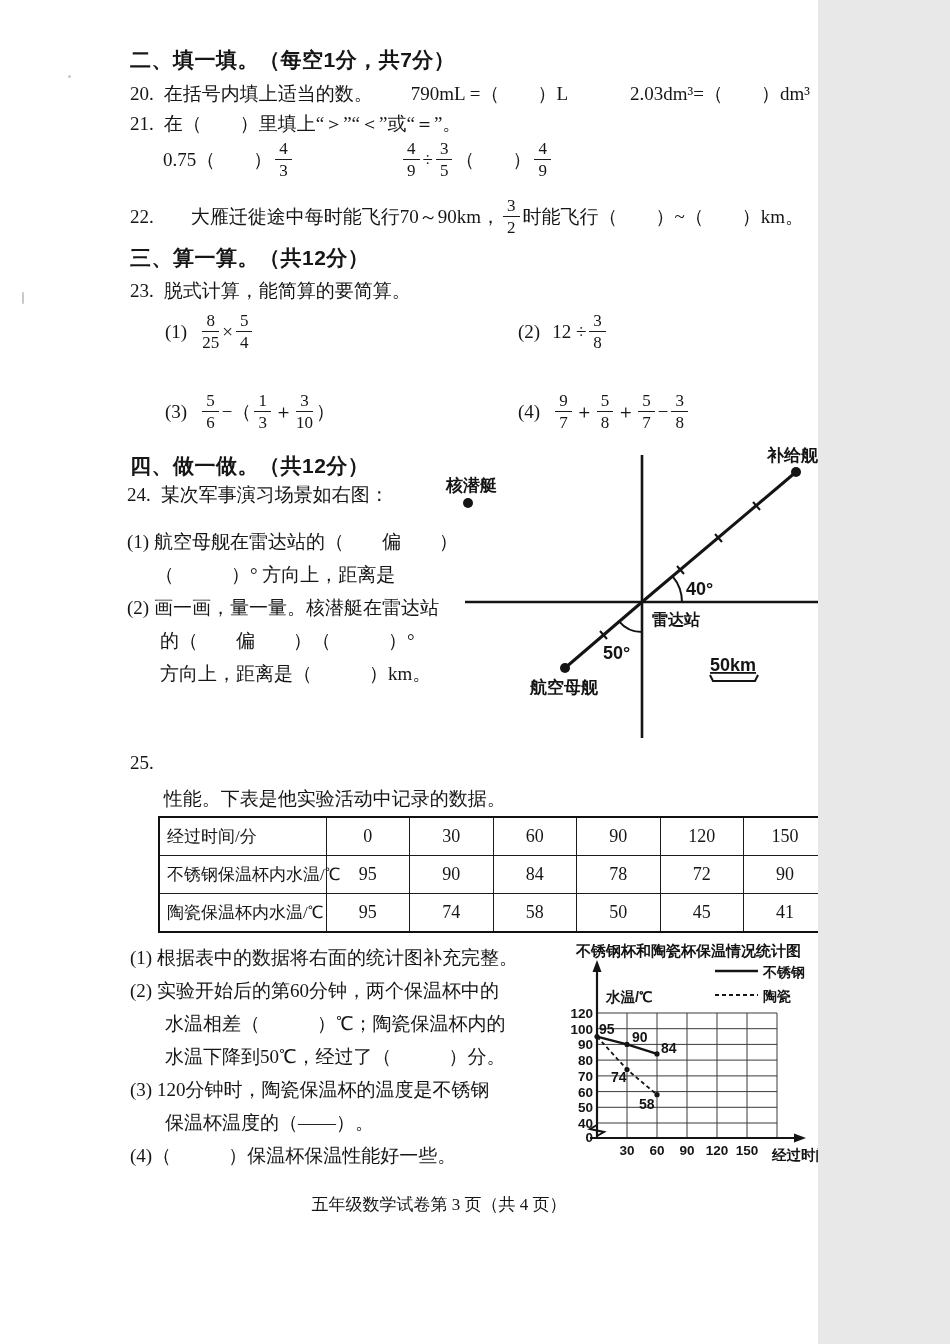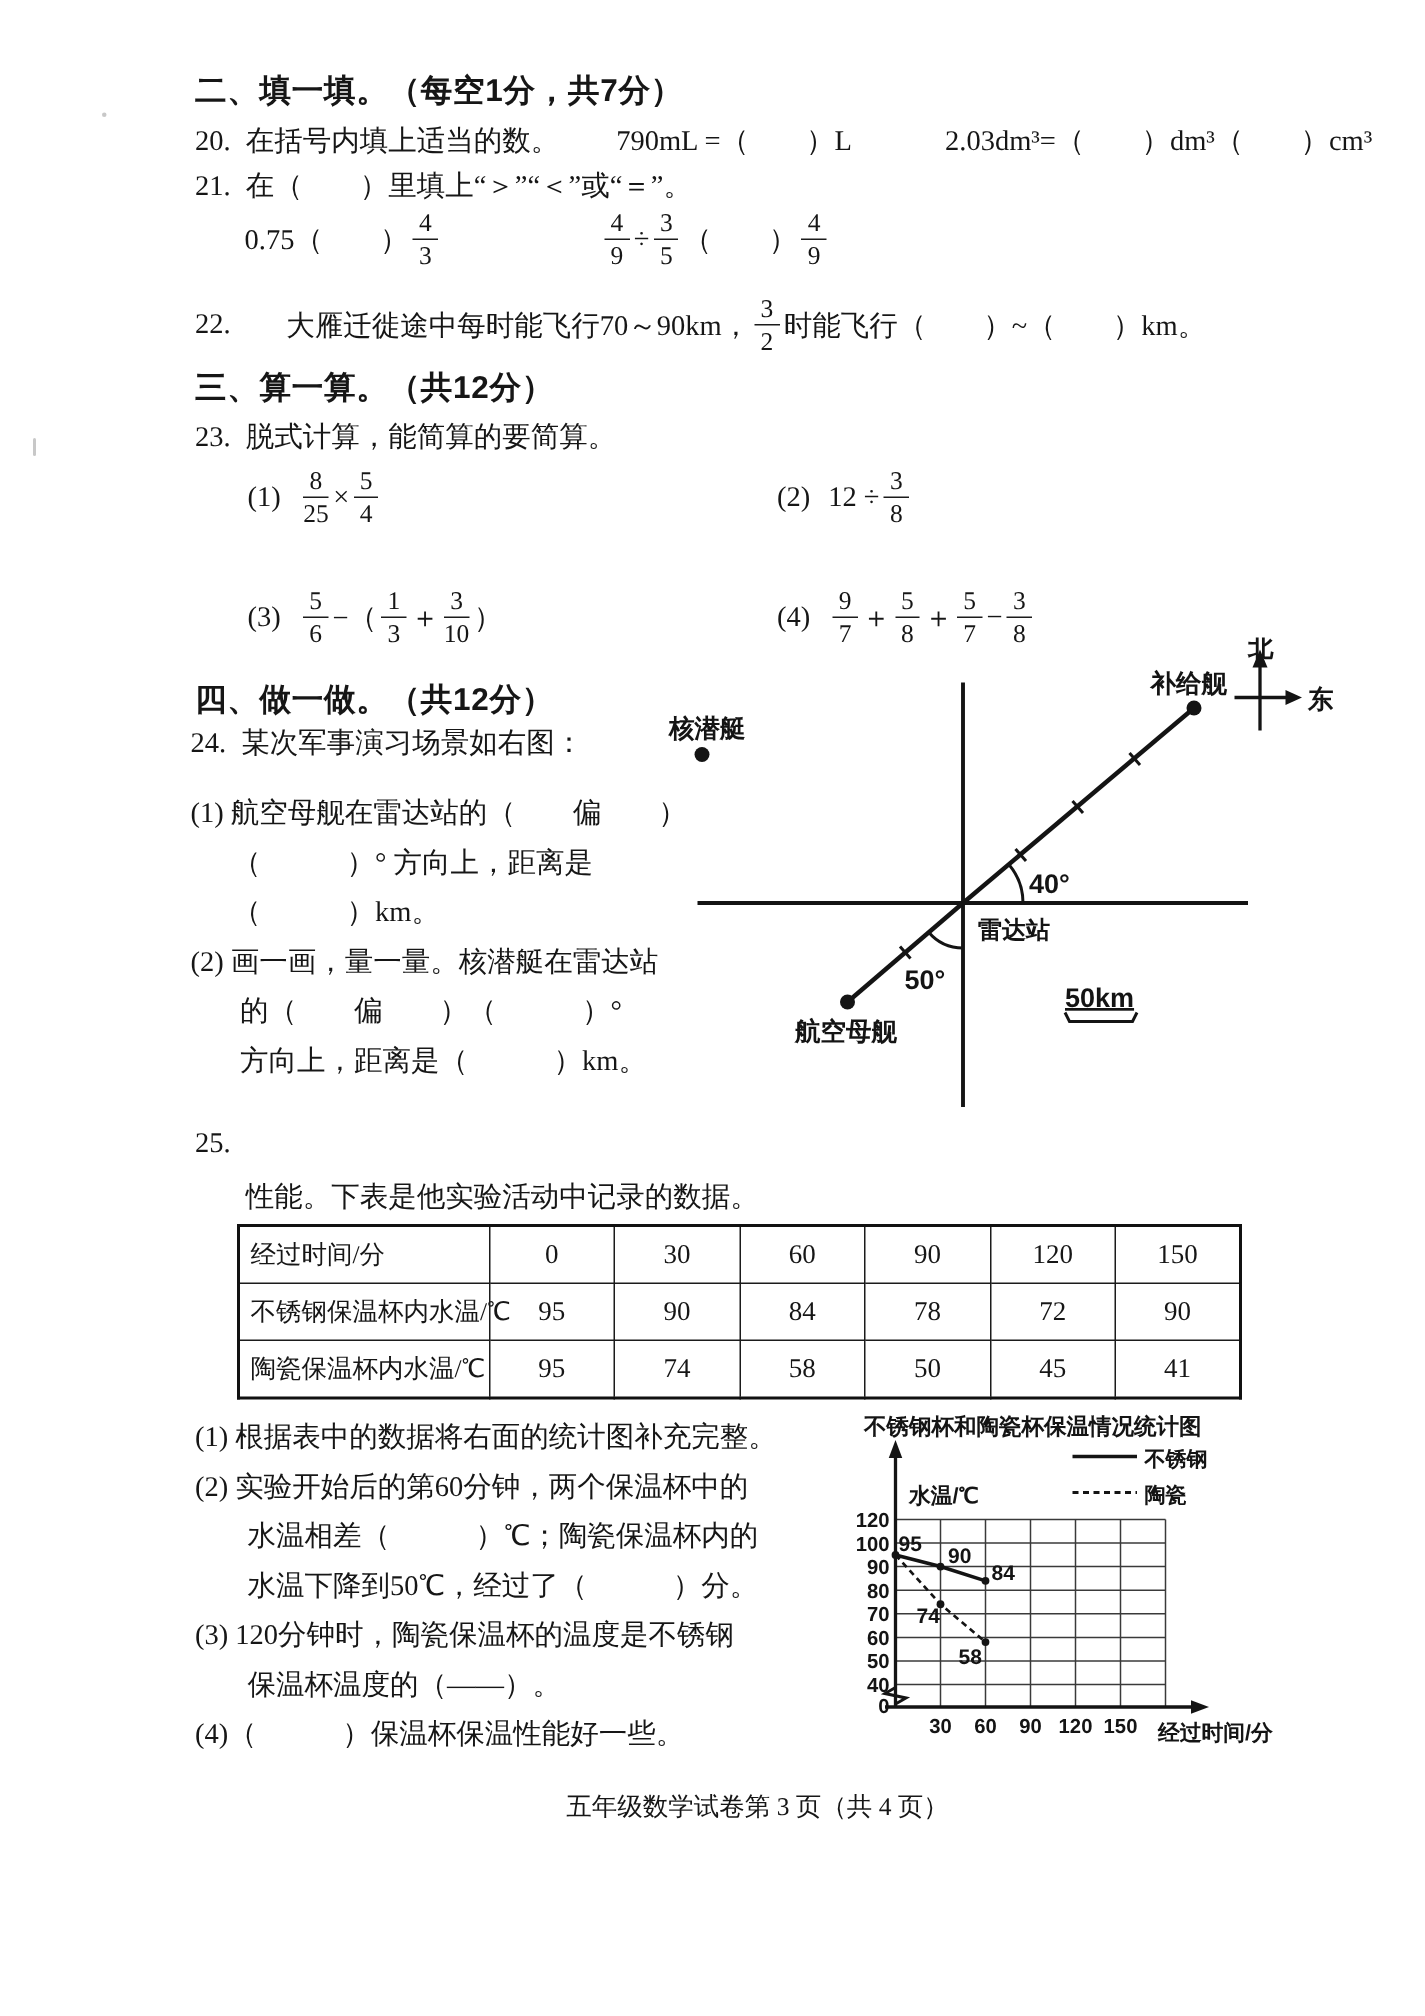--- a/index.html
+++ b/index.html
@@ -1,16 +1,16 @@
 <!DOCTYPE html>
 <html><head>
 <meta charset="utf-8">
 <style>
   html,body{margin:0;padding:0;background:#e8e8e8;}
-  #page{position:relative;width:950px;height:1344px;background:#ffffff;overflow:hidden;
+  #page{position:relative;width:818px;height:1344px;background:#ffffff;overflow:hidden;
         font-family:"Liberation Serif",serif;color:#161616;}
   .abs{position:absolute;}
   .heading{font-family:"Liberation Sans",sans-serif;font-weight:700;font-size:21px;letter-spacing:0.5px;}
   .line{font-size:19px;white-space:nowrap;}
   .qno{display:inline-block;margin-right:10px;}
   .expr{display:inline-flex;align-items:center;font-size:19px;white-space:nowrap;}
   .frac{display:inline-flex;flex-direction:column;align-items:center;line-height:1;
         margin:0 3px;vertical-align:middle;font-size:17px;transform:translateY(0);}
   .frac .fn{padding:0 4px 2px;border-bottom:1.8px solid #1b1b1b;}
   .frac .fd{padding-top:2px;}
@@ -155,21 +155,20 @@
         </span>
       </span>
   </div>
 
   <div class="abs heading" style="left:130px;top:452px;">四、做一做。（共12分）</div>
 
   <div class="abs" style="left:127px;top:482px;width:340px;">
     <div class="line" style="height:33px;"><span class="qno">24.</span><span>某次军事演习场景如右图：</span></div>
     <div class="line" style="height:33px;margin-top:14px;">(1) 航空母舰在雷达站的（　　偏　　）</div>
     <div class="line" style="height:33px;padding-left:28px;">（　　　）° 方向上，距离是</div>
-    <div class="line" style="height:33px;padding-left:28px;">（　　　）km。</div>
     <div class="line" style="height:33px;">(2) 画一画，量一量。核潜艇在雷达站</div>
     <div class="line" style="height:33px;padding-left:33px;">的（　　偏　　）（　　　）°</div>
     <div class="line" style="height:33px;padding-left:33px;">方向上，距离是（　　　）km。</div>
   </div>
 
   <svg class="abs" style="left:440px;top:425px;" width="470" height="315" viewBox="0 0 470 315">
 
     <line x1="25" y1="177" x2="392" y2="177" stroke="#141414" stroke-width="2.6"></line>
     <line x1="202" y1="30" x2="202" y2="313" stroke="#141414" stroke-width="2.6"></line>
 

